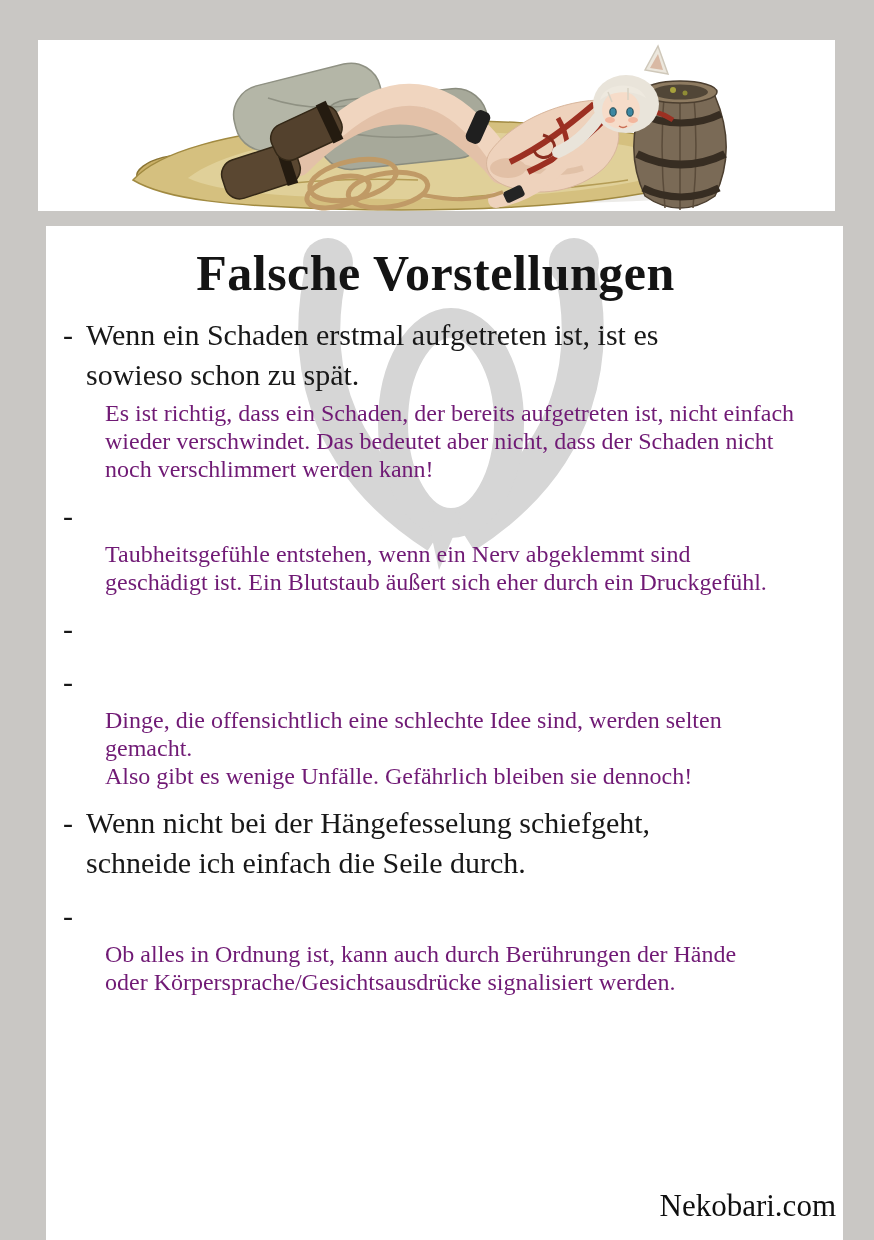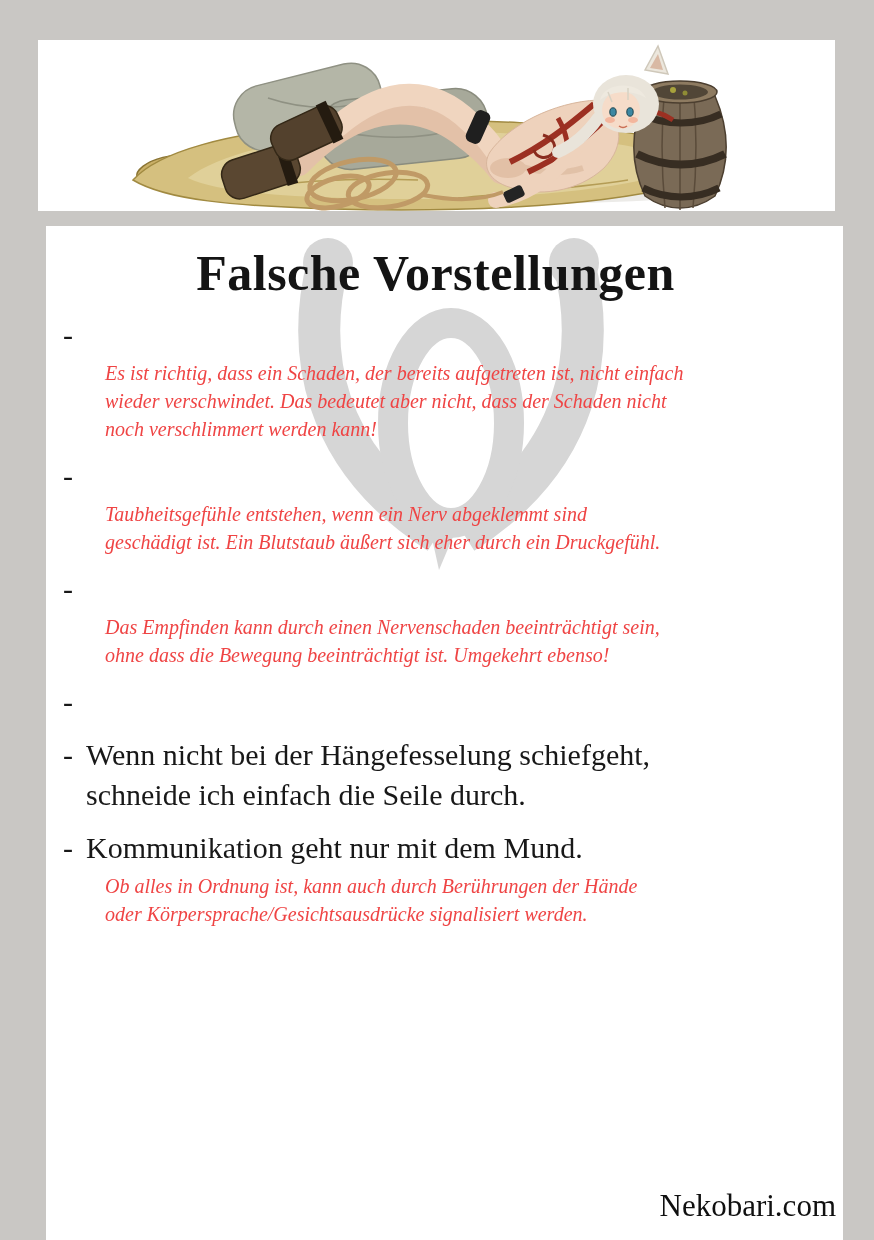--- a/index.html
+++ b/index.html
@@ -63,24 +63,23 @@
     display: flex;
     margin-left: 17px;
     font-size: 30px;
     line-height: 40px;
     color: #181818;
   }
   .dash { flex: none; width: 23px; }
   .claim-text { white-space: pre-line; }
   .explain {
     margin: 4px 14px 0 59px;
-    font-size: 20px;
+    font-size: 24px;
     line-height: 28px;
-    font-style: italic;
-    color: #ef4444;
+    color: #701a75;
     white-space: pre-line;
   }
 
   
   .footer {
     position: absolute;
     right: 38px;
     top: 1188px;
     font-size: 31px;
     color: #101010;
@@ -192,60 +191,61 @@
       <path d="M150,276 L163,335 L187,278 Z" fill="#d6d6d6" stroke="none"></path>
     </g>
   </svg>
 
   <div class="content">
     <div class="title">Falsche Vorstellungen</div>
     <div>
   <div class="item">
     <div class="claim">
       <span class="dash">-</span>
+      <span class="claim-text">Wenn ein Schaden erstmal aufgetreten ist, ist es
+sowieso schon zu spät.</span>
     </div>
     <div class="explain">Es ist richtig, dass ein Schaden, der bereits aufgetreten ist, nicht einfach
 wieder verschwindet. Das bedeutet aber nicht, dass der Schaden nicht
 noch verschlimmert werden kann!</div>
   </div>
 
   <div class="item">
     <div class="claim">
       <span class="dash">-</span>
     </div>
     <div class="explain">Taubheitsgefühle entstehen, wenn ein Nerv abgeklemmt sind
 geschädigt ist. Ein Blutstaub äußert sich eher durch ein Druckgefühl.</div>
   </div>
 
   <div class="item">
     <div class="claim">
       <span class="dash">-</span>
     </div>
-    <div class="explain">Das Empfinden kann durch einen Nervenschaden beeinträchtigt sein,
-ohne dass die Bewegung beeinträchtigt ist. Umgekehrt ebenso!</div>
-  </div>
-
-  <div class="item">
-    <div class="claim">
-      <span class="dash">-</span>
-    </div>
+  </div>
+
+  <div class="item">
+    <div class="claim">
+      <span class="dash">-</span>
+    </div>
+    <div class="explain">Dinge, die offensichtlich eine schlechte Idee sind, werden selten gemacht.
+Also gibt es wenige Unfälle. Gefährlich bleiben sie dennoch!</div>
   </div>
 
   <div class="item">
     <div class="claim">
       <span class="dash">-</span>
       <span class="claim-text">Wenn nicht bei der Hängefesselung schiefgeht,
 schneide ich einfach die Seile durch.</span>
     </div>
   </div>
 
   <div class="item">
     <div class="claim">
       <span class="dash">-</span>
-      <span class="claim-text">Kommunikation geht nur mit dem Mund.</span>
     </div>
     <div class="explain">Ob alles in Ordnung ist, kann auch durch Berührungen der Hände
 oder Körpersprache/Gesichtsausdrücke signalisiert werden.</div>
   </div>
 </div>
   </div>
 </div>
 
 <div class="footer">Nekobari.com</div>
 

